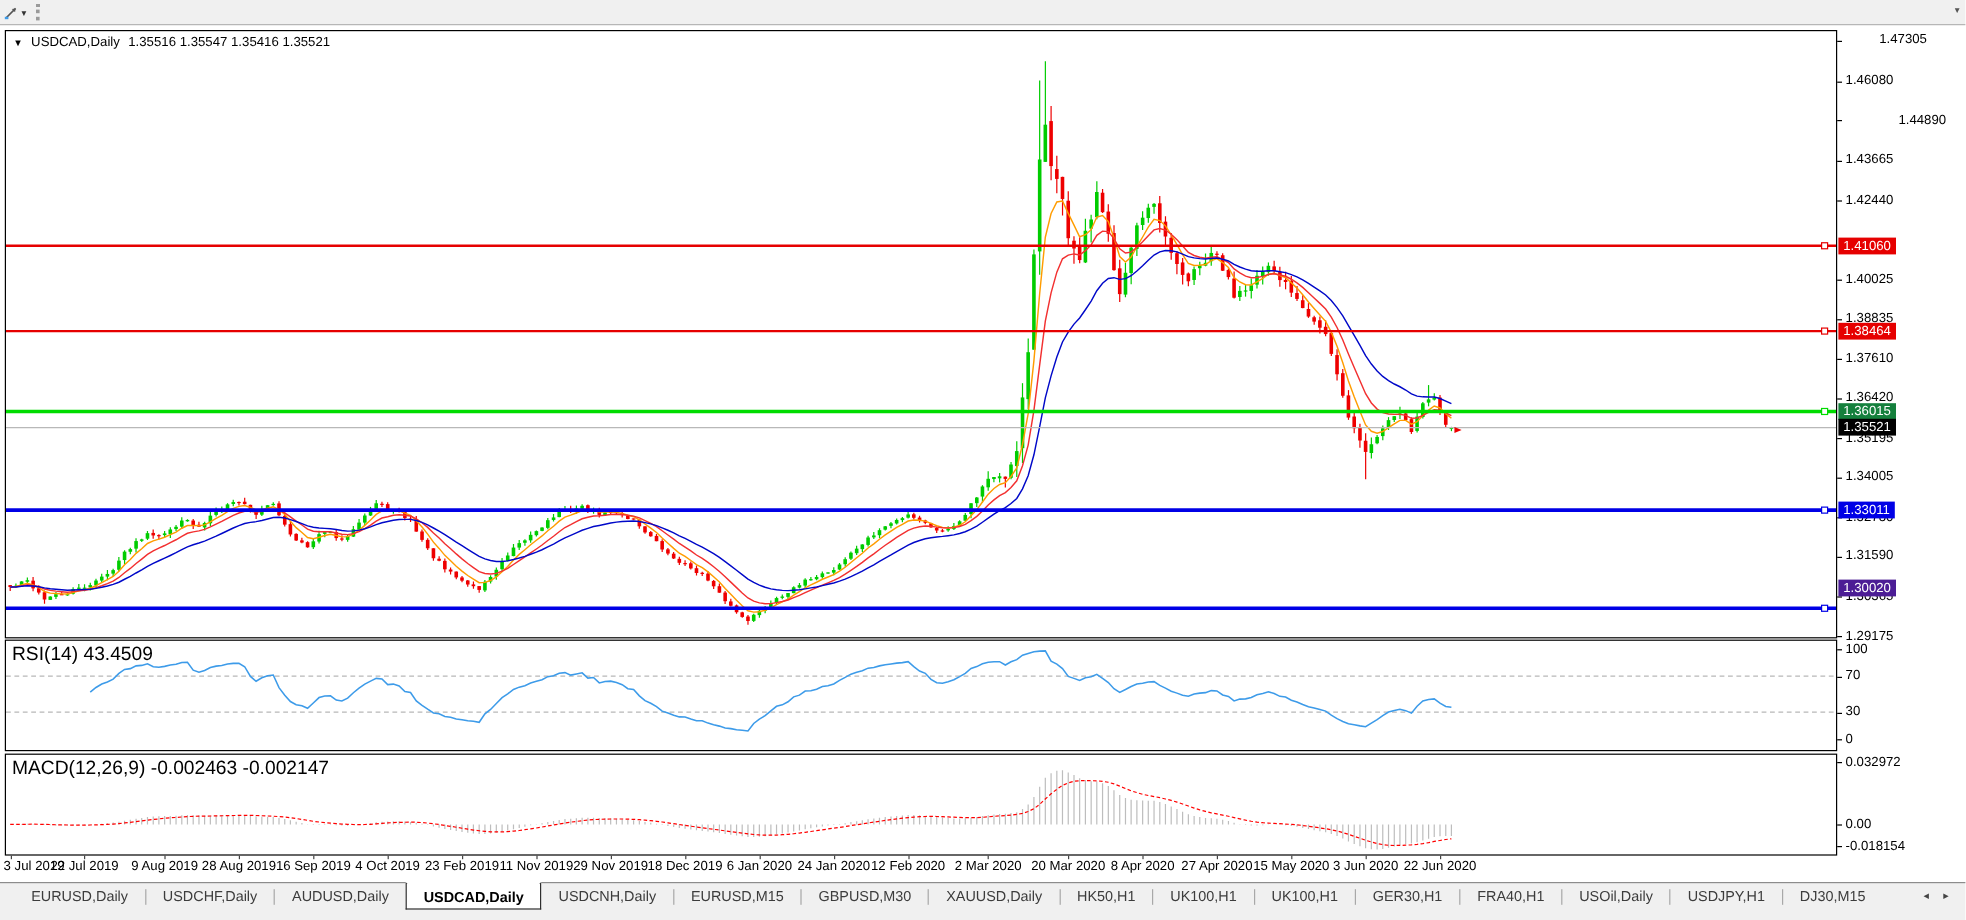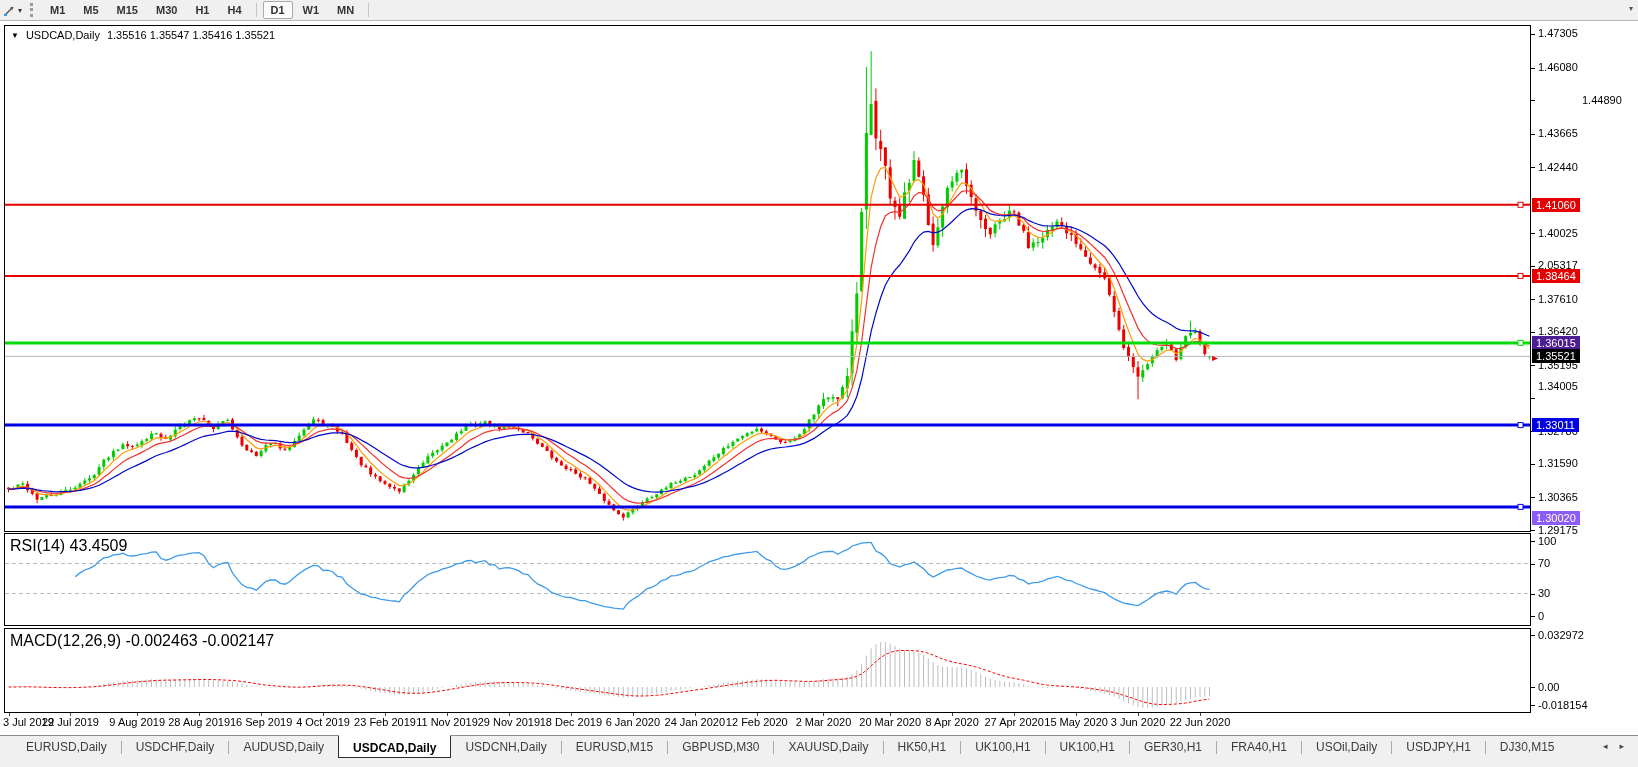--- a/index.html
+++ b/index.html
@@ -57,33 +57,20 @@
   <div id="toolbar">
     <div class="tool-btn">
       <svg width="13" height="13" viewBox="0 0 13 13">
         <path d="M2 11 L10 3" stroke="#555" stroke-width="1.4" fill="none"></path>
         <path d="M10 3 l-3.2 0.4 2.8 2.8 z" fill="#555"></path>
         <rect x="1" y="10" width="3" height="2" fill="#3d9be9"></rect>
       </svg>
       <span class="caret">▾</span>
     </div>
     <div class="grip"></div>
-    <div id="tf-buttons" style="display: flex; align-items: center;">
-        <div class="tfbtn">M1</div>
-        <div class="tfbtn">M5</div>
-        <div class="tfbtn">M15</div>
-        <div class="tfbtn">M30</div>
-        <div class="tfbtn">H1</div>
-        <div class="tfbtn">H4</div>
-        <div class="tbsep"></div>
-        <div class="tfbtn active">D1</div>
-        <div class="tfbtn">W1</div>
-        <div class="tfbtn">MN</div>
-        <div class="tbsep"></div>
-      </div>
     <span id="tb-overflow">▾</span>
   </div>
 
   <div id="chart">
     <div id="main-panel" class="panel">
       <svg id="main-svg" width="1525" height="505">
           <g>
             <line x1="3.5" x2="3.5" y1="461.4" y2="466.4" stroke="#ee0000" stroke-width="1"></line>
             <rect x="2.0" y="461.6" width="3" height="1.6" fill="#ee0000"></rect>
             <line x1="8.266" x2="8.266" y1="460.3" y2="463.6" stroke="#00cc00" stroke-width="1"></line>
@@ -885,56 +872,56 @@
           </g>
           <polyline points="3.5,58.0 8.3,58.0 13.0,57.9 17.8,57.9 22.6,57.8 27.3,57.9 32.1,58.0 36.9,58.1 41.6,58.3 46.4,58.4 51.2,58.5 55.9,58.6 60.7,58.6 65.5,58.6 70.2,58.5 75.0,58.4 79.8,58.2 84.5,58.0 89.3,57.7 94.1,57.3 98.8,56.8 103.6,56.3 108.4,55.7 113.1,55.1 117.9,54.5 122.7,53.9 127.4,53.4 132.2,52.9 136.9,52.5 141.7,52.2 146.5,51.8 151.2,51.5 156.0,51.3 160.8,51.1 165.5,51.1 170.3,51.0 175.1,50.9 179.8,50.8 184.6,50.7 189.4,50.6 194.1,50.5 198.9,50.4 203.7,50.5 208.4,50.6 213.2,50.8 218.0,51.0 222.7,51.2 227.5,51.5 232.3,51.9 237.0,52.4 241.8,53.1 246.6,53.9 251.3,54.6 256.1,55.4 260.9,56.0 265.6,56.5 270.4,56.9 275.2,57.3 279.9,57.7 284.7,57.9 289.5,58.1 294.2,58.2 299.0,58.1 303.8,57.9 308.5,57.5 313.3,57.2 318.1,56.8 322.8,56.5 327.6,56.3 332.4,56.2 337.1,56.1 341.9,56.2 346.7,56.5 351.4,56.9 356.2,57.5 360.9,58.1 365.7,58.9 370.5,59.6 375.2,60.4 380.0,61.2 384.8,62.0 389.5,62.7 394.3,63.3 399.1,63.8 403.8,64.2 408.6,64.3 413.4,64.3 418.1,64.0 422.9,63.6 427.7,63.1 432.4,62.4 437.2,61.7 442.0,61.0 446.7,60.2 451.5,59.3 456.3,58.5 461.0,57.7 465.8,56.9 470.6,56.1 475.3,55.5 480.1,54.9 484.9,54.4 489.6,54.0 494.4,53.8 499.2,53.6 503.9,53.5 508.7,53.5 513.5,53.5 518.2,53.6 523.0,53.8 527.8,54.1 532.5,54.4 537.3,54.9 542.1,55.4 546.8,56.0 551.6,56.7 556.4,57.4 561.1,58.1 565.9,58.8 570.7,59.5 575.4,60.2 580.2,60.8 585.0,61.5 589.7,62.1 594.5,62.7 599.3,63.4 604.0,64.0 608.8,64.7 613.5,65.3 618.3,65.9 623.1,66.4 627.8,66.8 632.6,67.0 637.4,67.0 642.1,66.9 646.9,66.6 651.7,66.3 656.4,65.8 661.2,65.2 666.0,64.6 670.7,63.9 675.5,63.2 680.3,62.5 685.0,61.8 689.8,61.1 694.6,60.5 699.3,59.8 704.1,59.0 708.9,58.3 713.6,57.6 718.4,56.8 723.2,56.1 727.9,55.4 732.7,54.7 737.5,54.0 742.2,53.4 747.0,52.8 751.8,52.3 756.5,51.9 761.3,51.6 766.1,51.4 770.8,51.3 775.6,51.4 780.4,51.6 785.1,51.8 789.9,52.0 794.7,52.2 799.4,52.4 804.2,52.4 809.0,52.3 813.7,52.1 818.5,51.7 823.3,51.3 828.0,50.9 832.8,50.6 837.5,50.2 842.3,49.7 847.1,48.8 851.8,47.3 856.6,44.9 861.4,41.3 866.1,36.8 870.9,32.5 875.7,28.7 880.4,25.5 885.2,23.4 890.0,22.1 894.7,21.6 899.5,21.5 904.3,21.6 909.0,21.7 913.8,22.1 918.6,22.9 923.3,24.2 928.1,26.1 932.9,28.1 937.6,30.0 942.4,31.5 947.2,32.9 951.9,33.9 956.7,34.8 961.5,35.7 966.2,36.8 971.0,38.0 975.8,39.4 980.5,41.0 985.3,42.7 990.1,44.4 994.8,45.9 999.6,47.2 1004.4,48.4 1009.1,49.3 1013.9,50.3 1018.7,51.2 1023.4,52.3 1028.2,53.4 1033.0,54.5 1037.7,55.4 1042.5,56.1 1047.3,56.6 1052.0,56.9 1056.8,57.2 1061.6,57.4 1066.3,57.7 1071.1,58.0 1075.8,58.4 1080.6,58.9 1085.4,59.5 1090.1,60.2 1094.9,60.9 1099.7,61.6 1104.4,62.5 1109.2,63.5 1114.0,64.8 1118.7,66.3 1123.5,67.9 1128.3,69.5 1133.0,71.2 1137.8,72.7 1142.6,73.9 1147.3,74.8 1152.1,75.4 1156.9,75.6 1161.6,75.5 1166.4,75.3 1171.2,75.0 1175.9,74.6 1180.7,74.0 1185.5,73.2 1190.2,72.2 1195.0,71.4 1199.8,70.6 1204.5,70.0" fill="none" stroke="#ff0000" stroke-width="1" stroke-dasharray="3,2"></polyline>
         </svg>
       <div class="panel-label">
         <span>MACD(12,26,9)</span>
         <span>-0.002463 -0.002147</span>
       </div>
     </div>
 
     <div id="price-axis">
-        <div class="ptick" style="top: 27.4889px;">1.47305</div>
+        <div class="ptick" style="top: 27.4889px; margin-left: 28px;">1.47305</div>
         <div class="tickdash" style="top: 33.9889px;"></div>
         <div class="ptick" style="top: 61.0042px;">1.46080</div>
         <div class="tickdash" style="top: 67.5042px;"></div>
         <div class="ptick" style="top: 93.5619px; margin-left: 44px;">1.44890</div>
         <div class="tickdash" style="top: 100.062px;"></div>
         <div class="ptick" style="top: 127.077px;">1.43665</div>
         <div class="tickdash" style="top: 133.577px;"></div>
         <div class="ptick" style="top: 160.592px;">1.42440</div>
         <div class="tickdash" style="top: 167.092px;"></div>
         <div class="ptick" style="top: 226.665px;">1.40025</div>
         <div class="tickdash" style="top: 233.165px;"></div>
-        <div class="ptick" style="top: 259.223px;">2.05317</div>
+        <div class="ptick" style="top: 259.223px;">1.38835</div>
         <div class="tickdash" style="top: 265.723px;"></div>
         <div class="ptick" style="top: 292.738px;">1.37610</div>
         <div class="tickdash" style="top: 299.238px;"></div>
         <div class="ptick" style="top: 325.296px;">1.36420</div>
         <div class="tickdash" style="top: 331.796px;"></div>
         <div class="ptick" style="top: 358.811px;">1.35195</div>
         <div class="tickdash" style="top: 365.311px;"></div>
-        <div class="ptick" style="top: 380px;">1.34005</div>
+        <div class="ptick" style="top: 391px;">1.34005</div>
         <div class="tickdash" style="top: 397.869px;"></div>
         <div class="ptick" style="top: 424.884px;">1.32780</div>
         <div class="tickdash" style="top: 431.384px;"></div>
         <div class="ptick" style="top: 457.442px;">1.31590</div>
         <div class="tickdash" style="top: 463.942px;"></div>
         <div class="ptick" style="top: 490.957px;">1.30365</div>
         <div class="tickdash" style="top: 497.457px;"></div>
         <div class="ptick" style="top: 523.515px;">1.29175</div>
         <div class="tickdash" style="top: 530.015px;"></div>
         <div class="badge" style="background: rgb(230, 0, 0); top: 197.848px;">1.41060</div>
         <div class="badge" style="background: rgb(230, 0, 0); top: 268.873px;">1.38464</div>
-        <div class="badge" style="background: #4c1d95; top: 335.877px;">1.36015</div>
+        <div class="badge" style="background: #15803d; top: 335.877px;">1.36015</div>
         <div class="badge" style="background: rgb(0, 0, 0); top: 349.392px;">1.35521</div>
         <div class="badge" style="background: rgb(0, 0, 230); top: 418.064px;">1.33011</div>
-        <div class="badge" style="background: #8b5cf6; top: 511px;">1.30020</div>
+        <div class="badge" style="background: #4c1d95; top: 483px;">1.30020</div>
         <div class="ptick" style="top: 534.5px;">100</div>
         <div class="tickdash" style="top: 541px;"></div>
         <div class="ptick" style="top: 557px;">70</div>
         <div class="tickdash" style="top: 563.5px;"></div>
         <div class="ptick" style="top: 587px;">30</div>
         <div class="tickdash" style="top: 593.5px;"></div>
         <div class="ptick" style="top: 609.5px;">0</div>
         <div class="tickdash" style="top: 616px;"></div>
         <div class="ptick" style="top: 628.503px;">0.032972</div>
         <div class="tickdash" style="top: 635.003px;"></div>

